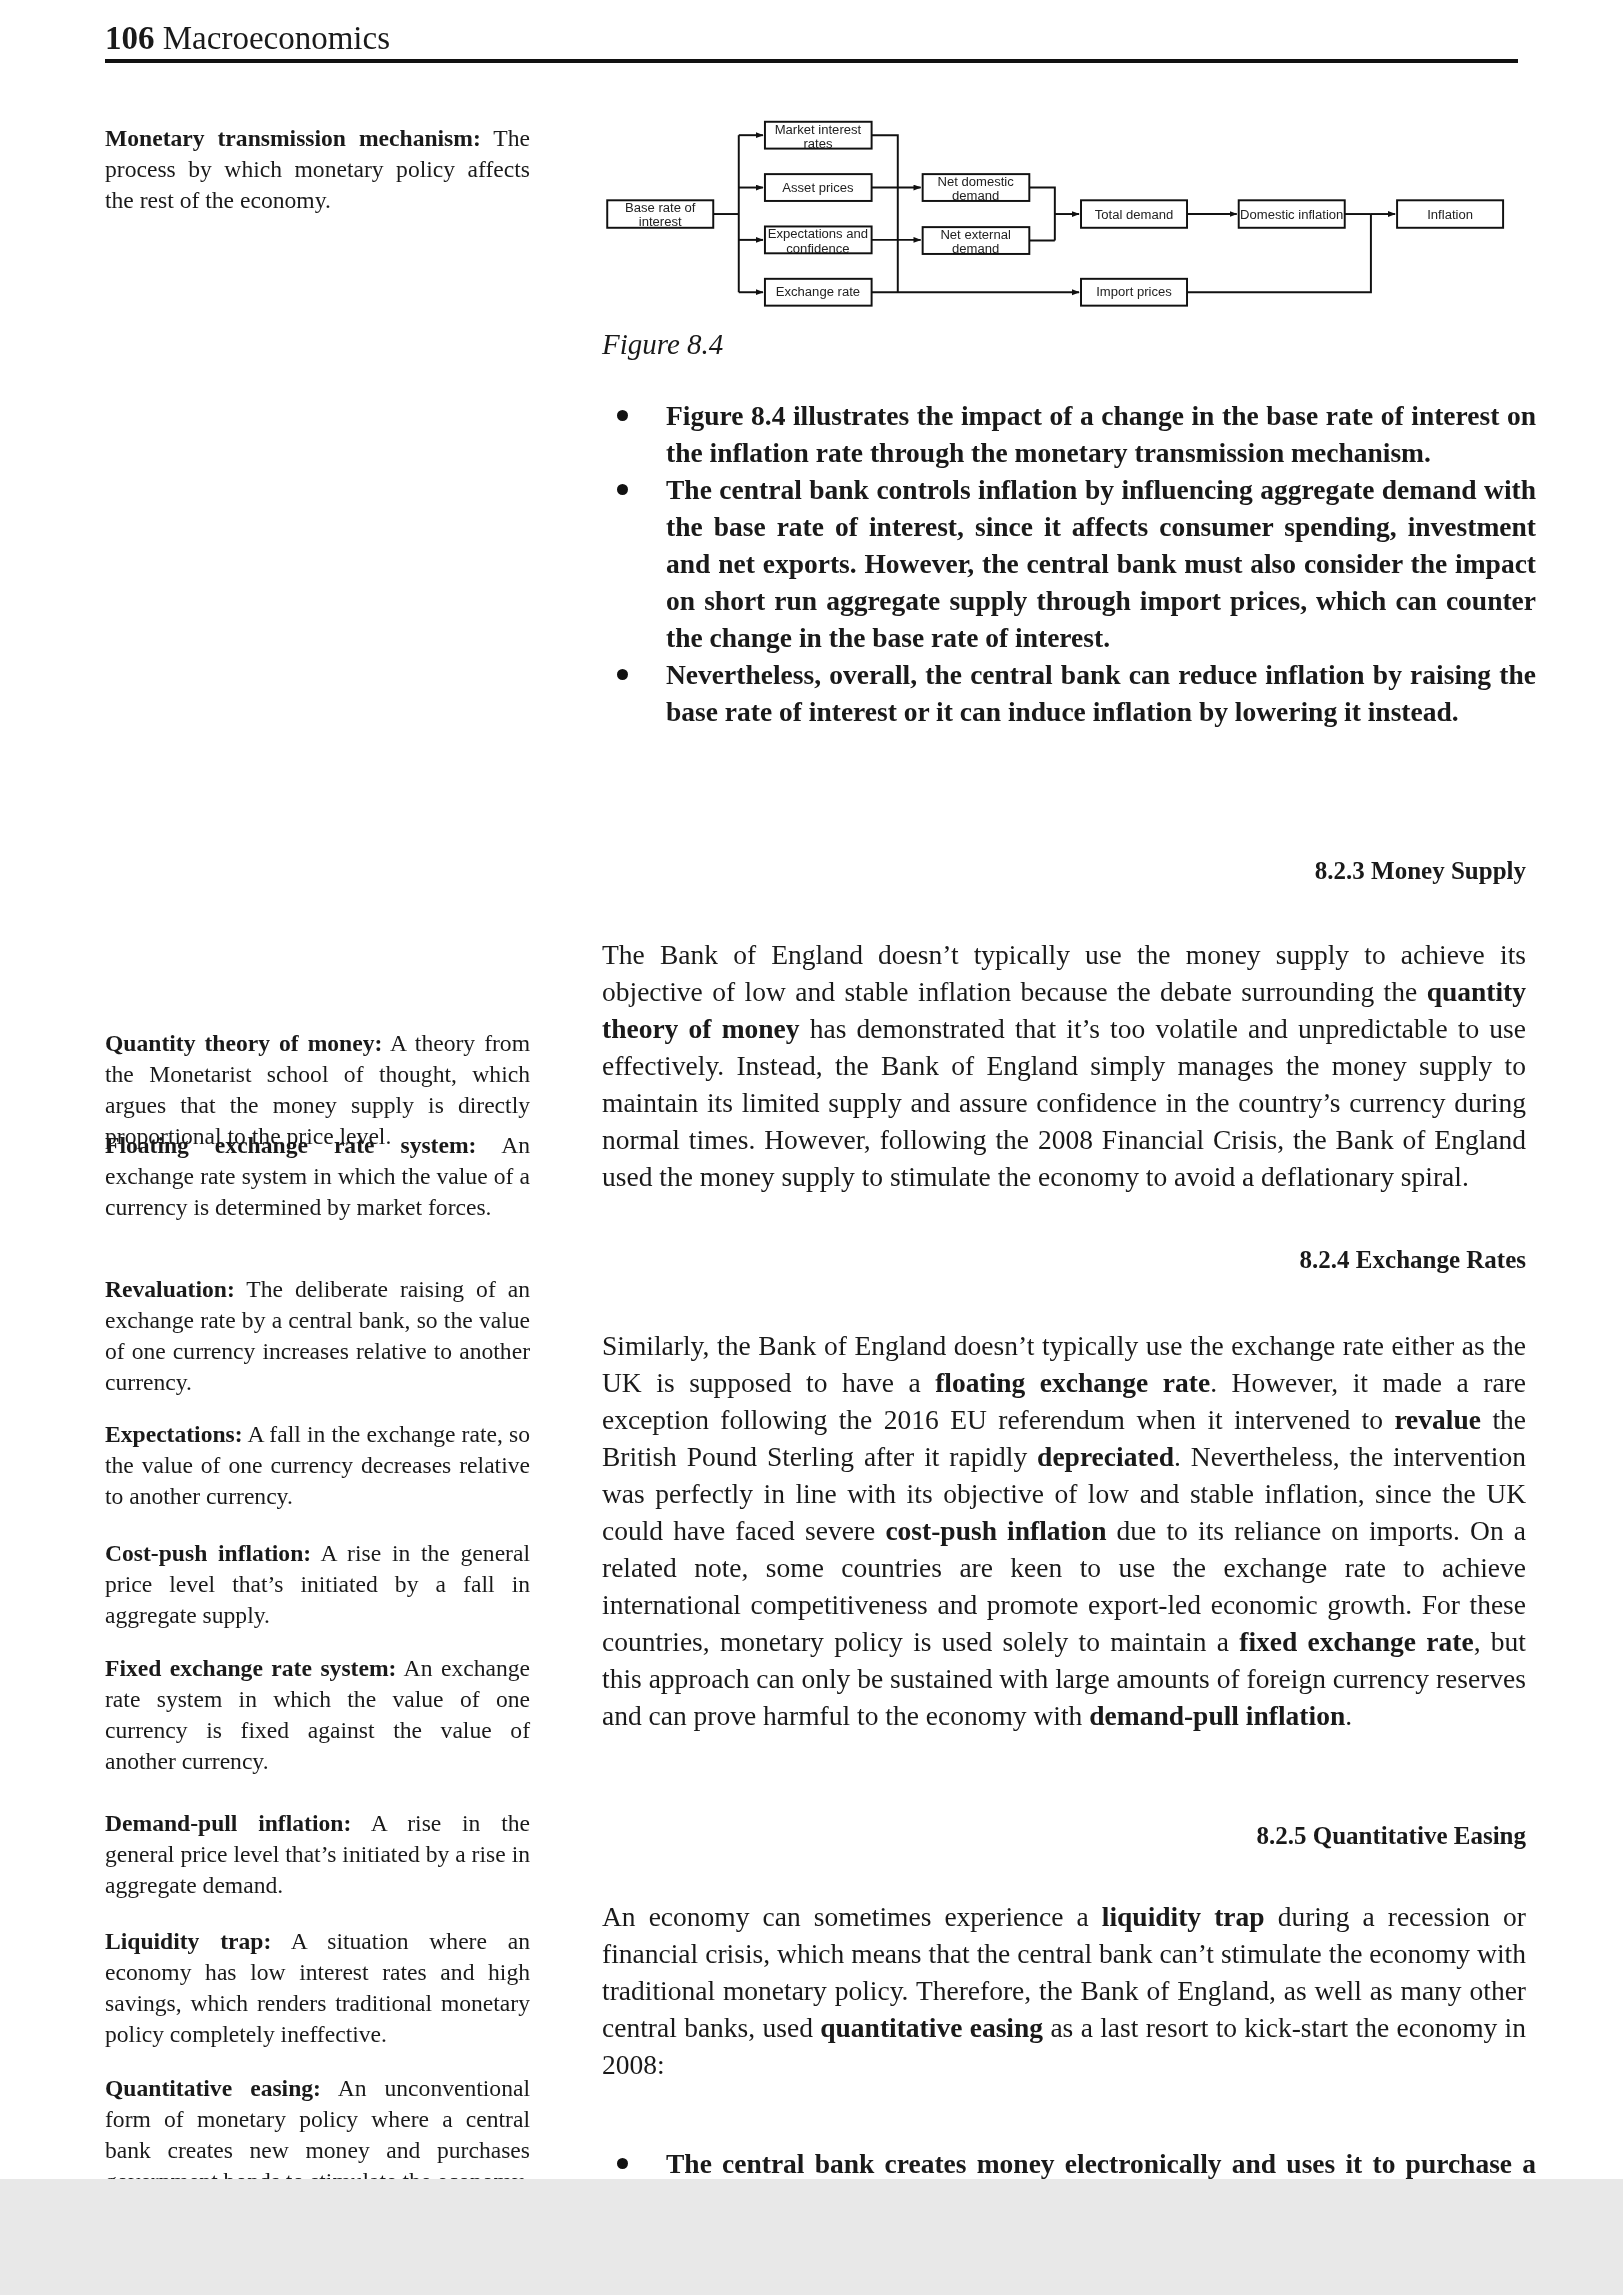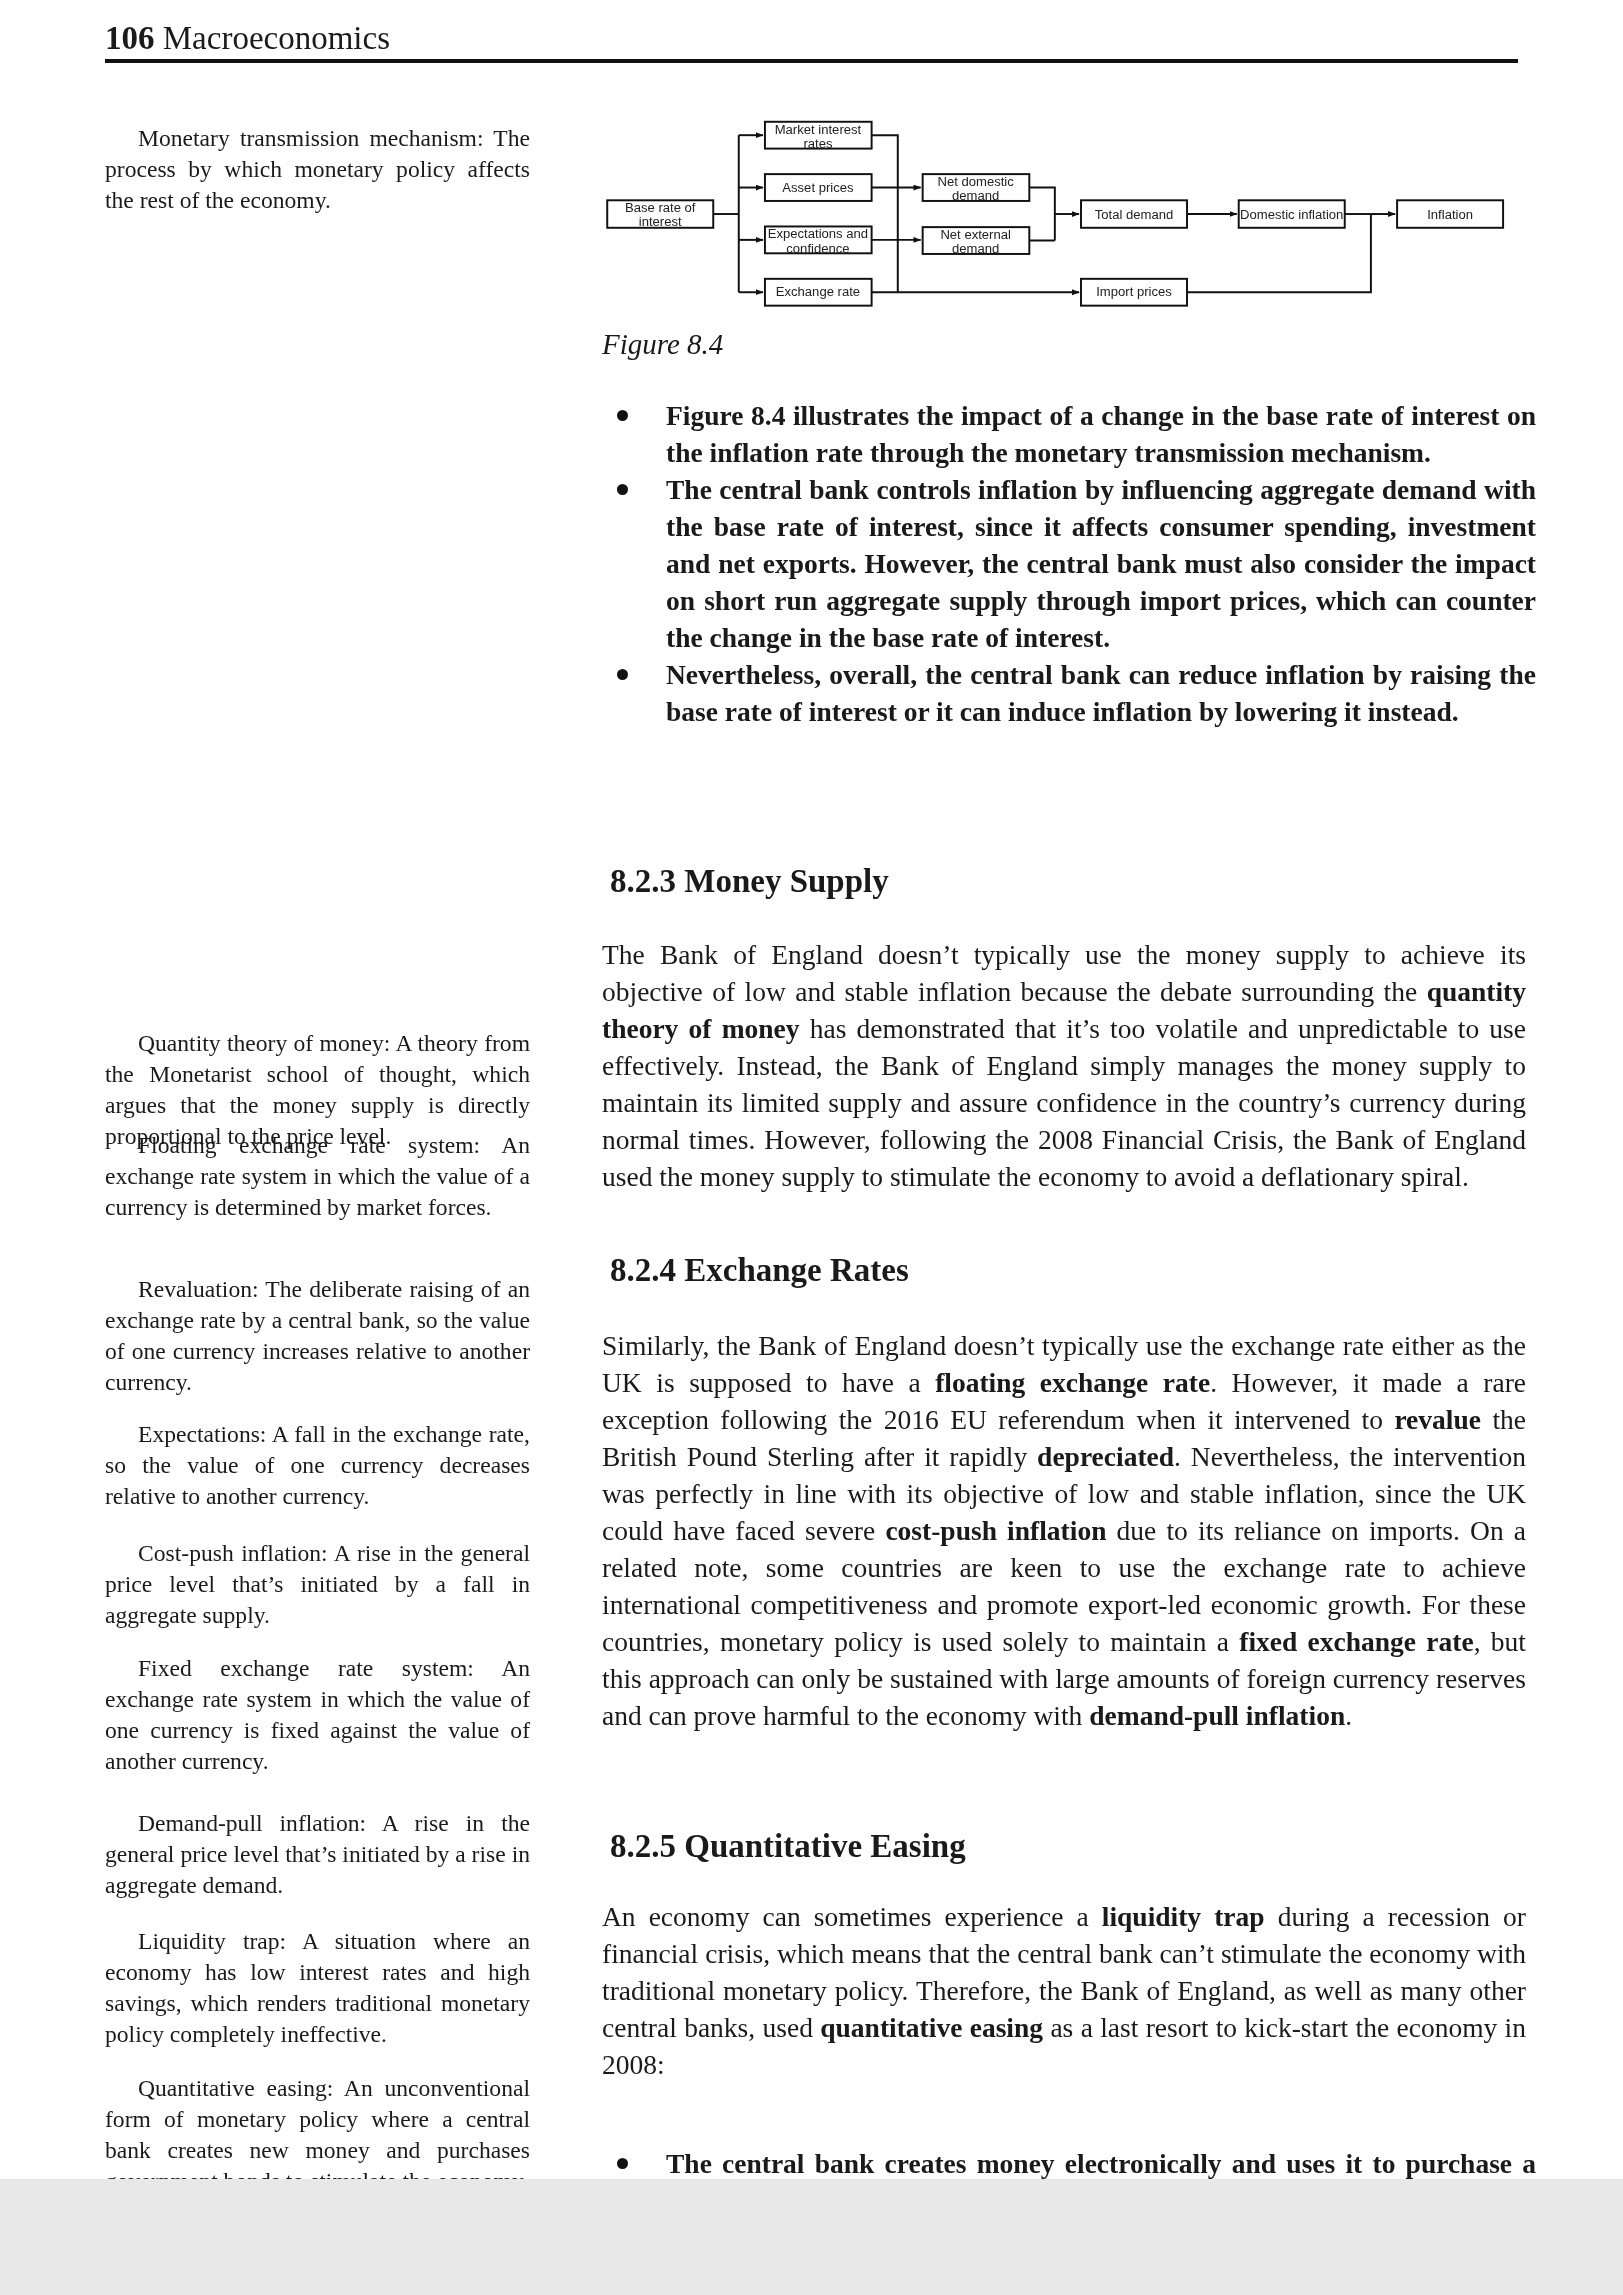--- a/index.html
+++ b/index.html
@@ -12,26 +12,26 @@
     color:#1a1a1a;
     overflow:hidden;
   }
   
   .header{position:absolute;left:105px;top:19.6px;font-size:33px;line-height:37px;}
   .header .pagenum{font-weight:bold;}
   .rule{position:absolute;left:105px;top:59px;width:1413px;height:3.9px;background:#111;}
   
   .sidebar{position:absolute;left:105px;top:0;width:425px;}
   .def{position:absolute;left:0;width:425px;font-size:23.6px;line-height:31px;text-align:justify;}
-  .def .term{font-weight:normal;margin-left:33px;}
+  .def .term{font-weight:bold;}
   
   .main{position:absolute;left:602px;top:0;width:924px;}
   .diagram{position:absolute;left:0;top:0;}
   .caption{position:absolute;left:0;width:924px;text-align:left;font-style:italic;font-size:29px;}
-  .heading{position:absolute;left:8px;width:924px;text-align:left;font-weight:bold;font-size:33px;}
+  .heading{position:absolute;left:0;width:924px;text-align:right;font-weight:bold;font-size:25px;}
   .para{position:absolute;left:0;width:924px;font-size:27.5px;line-height:37px;text-align:justify;}
   .b{font-weight:bold;}
   .bullets{position:absolute;left:6px;width:924px;list-style:none;margin:4px;padding:0;font-weight:bold;}
   .bullets li{position:relative;padding-left:54px;font-size:27.5px;line-height:37px;text-align:justify;}
   .bullet-dot{position:absolute;left:5.2px;top:13px;width:11px;height:11px;border-radius:50%;background:#111;}
   
   .diagram svg{display:block;}
   .node-rect{fill:#ffffff;stroke:#111;stroke-width:3px;}
   .node-label{font-family:"Liberation Sans", sans-serif;font-size:20px;fill:#222;}
   .conn{stroke:#111;stroke-width:3px;fill:none;}

